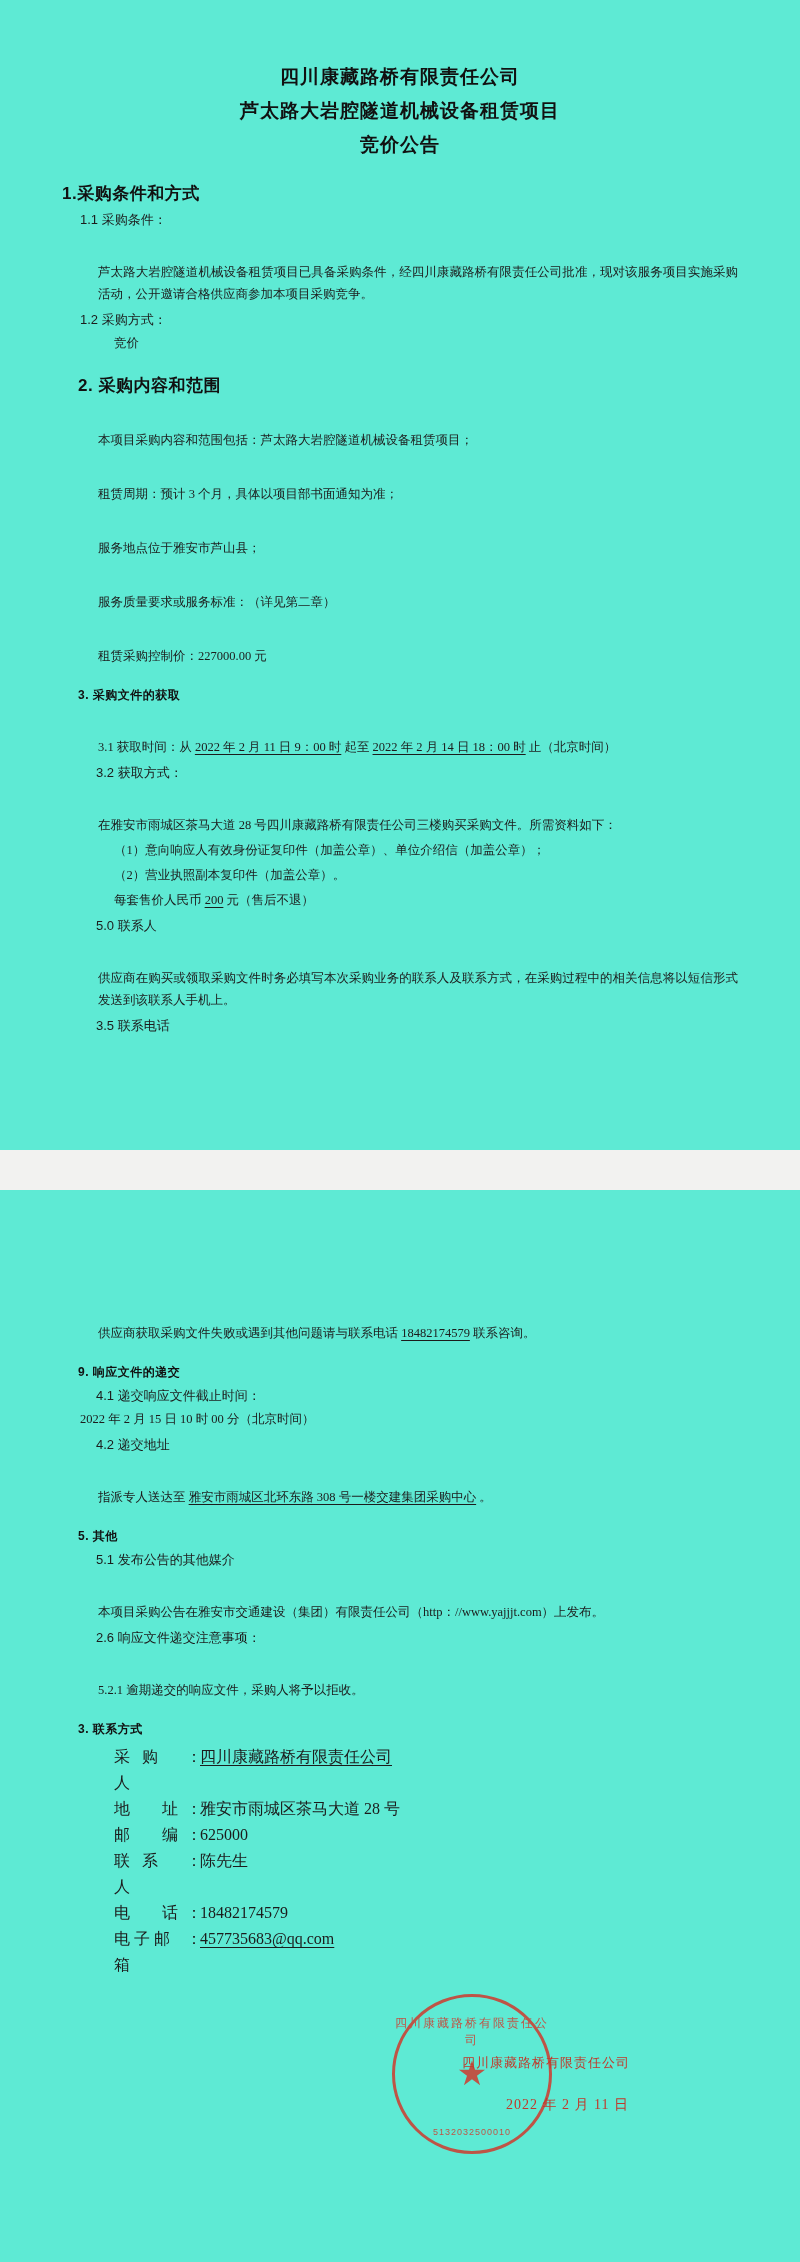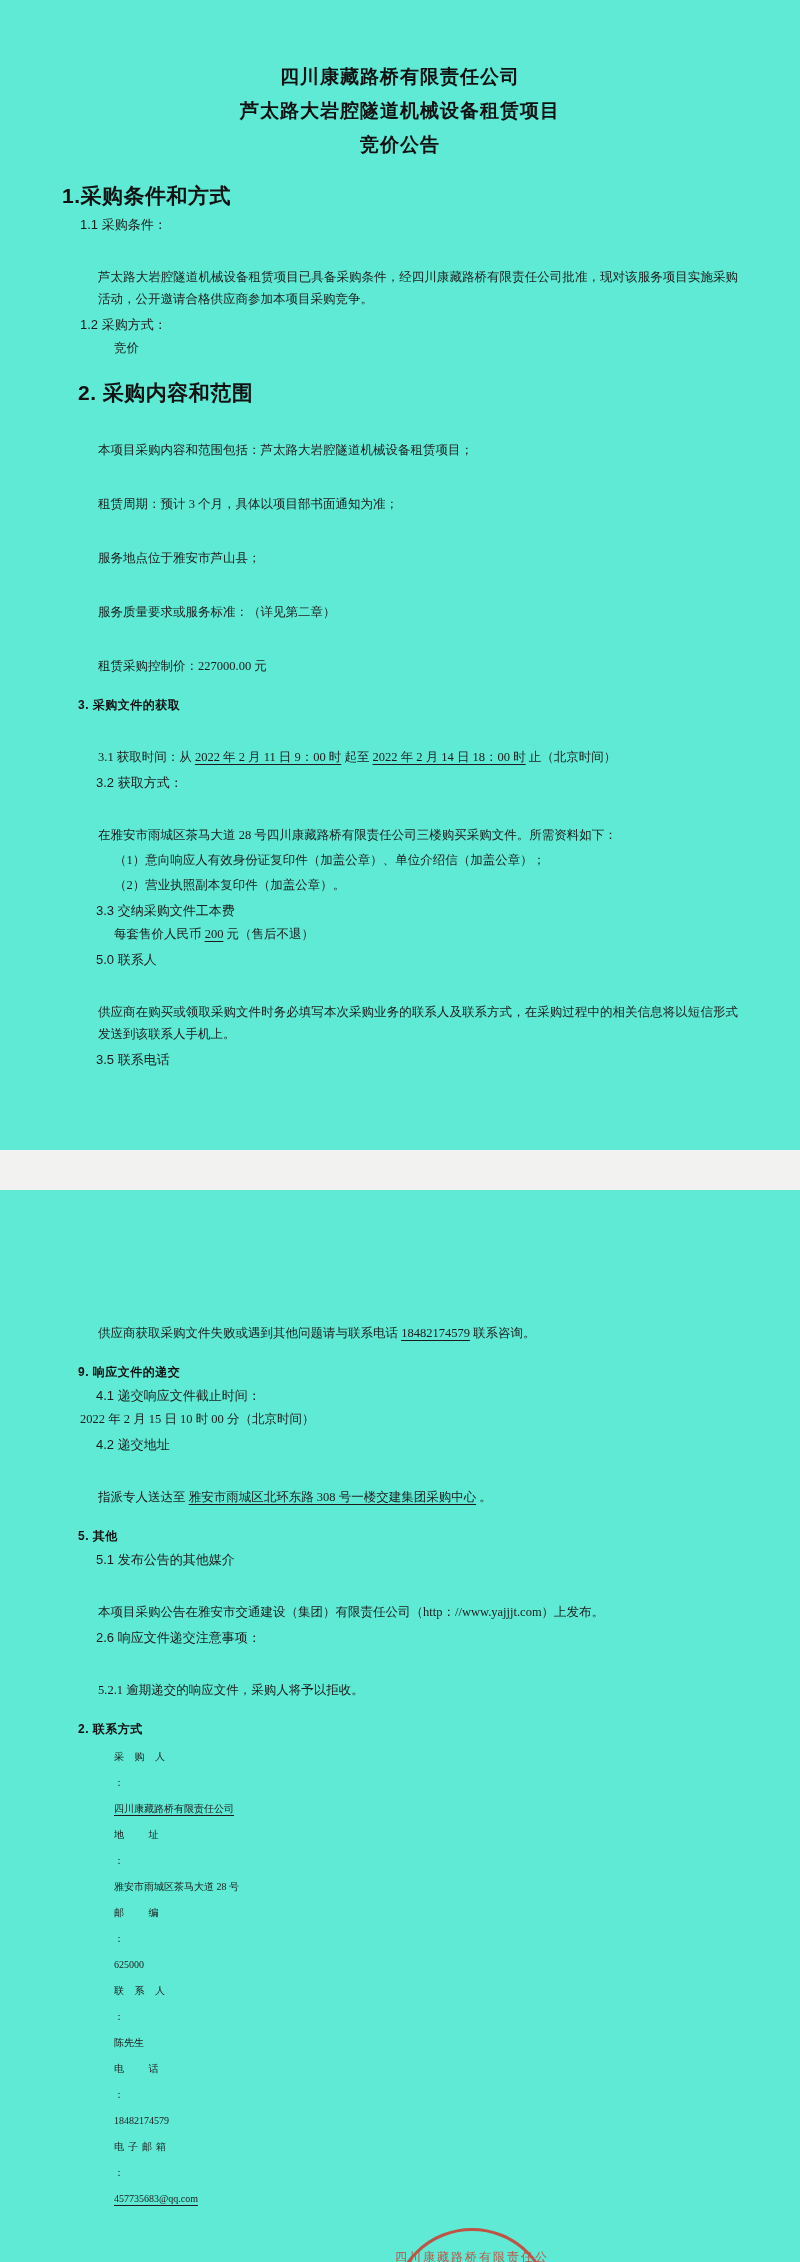--- a/index.html
+++ b/index.html
@@ -42,21 +42,21 @@
     font-size: 19px;
     font-weight: bold;
     letter-spacing: 1px;
     line-height: 34px;
     color: #111;
     font-family: "Liberation Sans", "DejaVu Sans", sans-serif;
   }
 
   
   .h1 {
-    font-size: 21px;
+    font-size: 17px;
     font-weight: bold;
     margin: 20px 0 6px 0;
     letter-spacing: 0.5px;
     font-family: "Liberation Sans", "DejaVu Sans", sans-serif;
     color: #111;
   }
   .h1.indent {
     padding-left: 16px;
   }
   .h1.big {
@@ -89,24 +89,23 @@
     text-decoration: underline;
     text-underline-offset: 3px;
   }
 
   
   .contact-list {
     padding-left: 52px;
     margin-top: 4px;
   }
   .contact-row {
-    font-size: 10px;
+    font-size: 16px;
     line-height: 26px;
     display: flex;
-    flex-direction: column;
   }
   .contact-label {
     width: 72px;
     letter-spacing: 4px;
     flex: none;
   }
   .contact-colon {
     width: 14px;
     flex: none;
   }
@@ -216,21 +215,20 @@
         <span>3.1 获取时间：从</span>
         <span class="u">2022 年 2 月 11 日 9：00 时</span>
         <span>起至</span>
         <span class="u">2022 年 2 月 14 日 18：00 时</span>
         <span>止（北京时间）</span>
       </div>
       <div class="sub lvl2">3.2 获取方式：</div>
       <div class="para ind2">在雅安市雨城区茶马大道 28 号四川康藏路桥有限责任公司三楼购买采购文件。所需资料如下：</div>
       <div class="para ind3">（1）意向响应人有效身份证复印件（加盖公章）、单位介绍信（加盖公章）；</div>
       <div class="para ind3">（2）营业执照副本复印件（加盖公章）。</div>
-      <div class="sub lvl2">3.3 交纳采购文件工本费</div>
       <div class="para ind3">
         <span>每套售价人民币</span>
         <span class="u">200</span>
         <span>元（售后不退）</span>
       </div>
       <div class="sub lvl2">5.0 联系人</div>
       <div class="para ind2">供应商在购买或领取采购文件时务必填写本次采购业务的联系人及联系方式，在采购过程中的相关信息将以短信形式发送到该联系人手机上。</div>
       <div class="sub lvl2">3.5 联系电话</div>
     </div>
 
@@ -263,21 +261,21 @@
 
     <div>
       <div class="h1 big indent">5. 其他</div>
       <div class="sub lvl2">5.1 发布公告的其他媒介</div>
       <div class="para ind2">本项目采购公告在雅安市交通建设（集团）有限责任公司（http：//www.yajjjt.com）上发布。</div>
       <div class="sub lvl2">2.6 响应文件递交注意事项：</div>
       <div class="para ind2">5.2.1 逾期递交的响应文件，采购人将予以拒收。</div>
     </div>
 
     <div>
-      <div class="h1 big indent">2. 联系方式</div>
+      <div class="h1 big indent">3. 联系方式</div>
       <div class="contact-list">
 
         <div class="contact-row">
           <span class="contact-label">采 购 人</span>
           <span class="contact-colon">：</span>
           <span class="contact-value u">四川康藏路桥有限责任公司</span>
         </div>
 
         <div class="contact-row">
           <span class="contact-label">地　  址</span>

